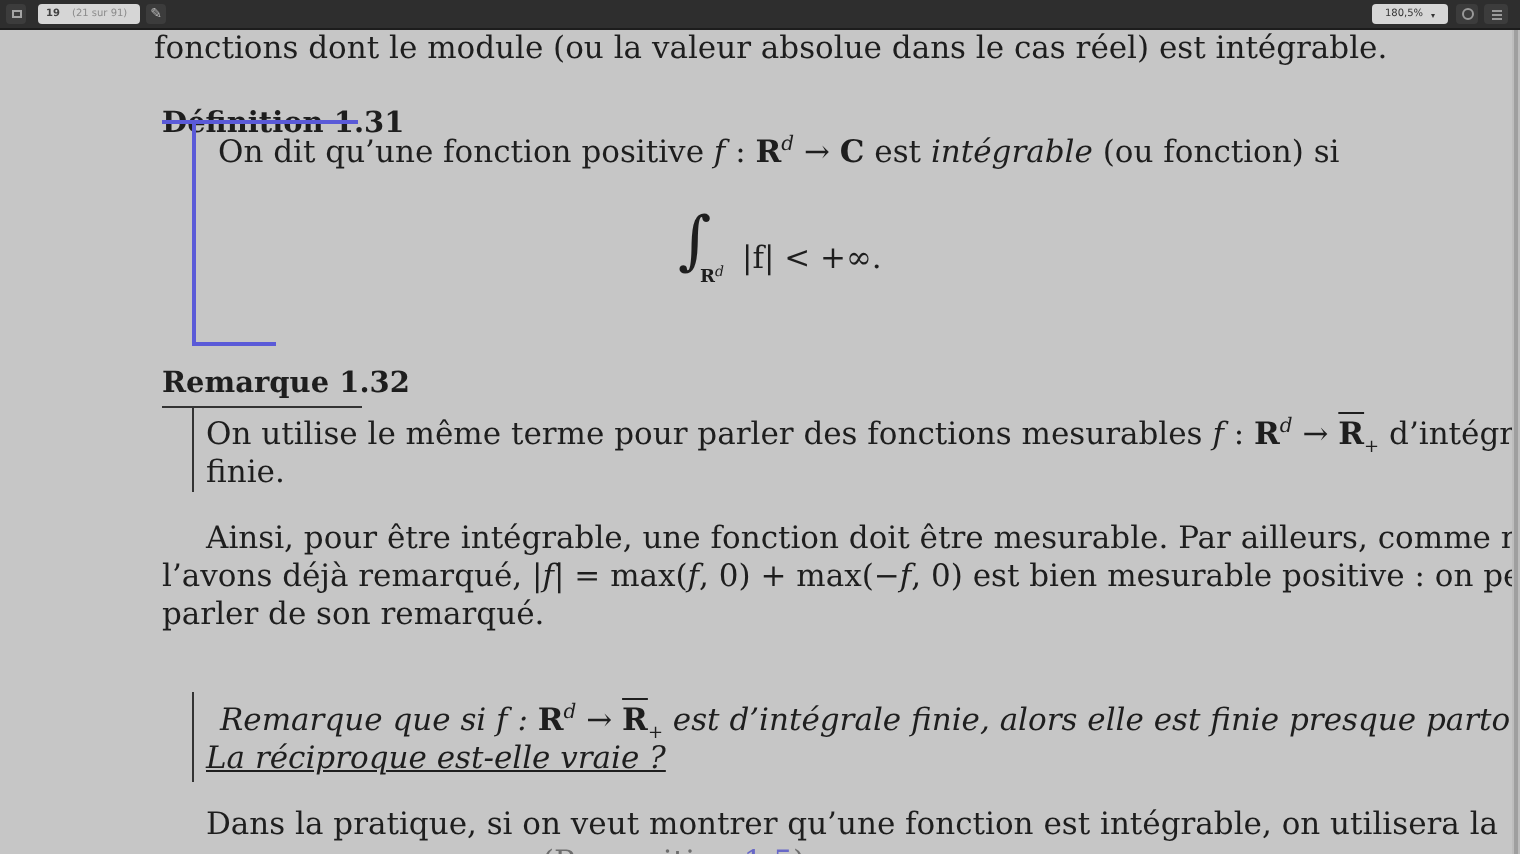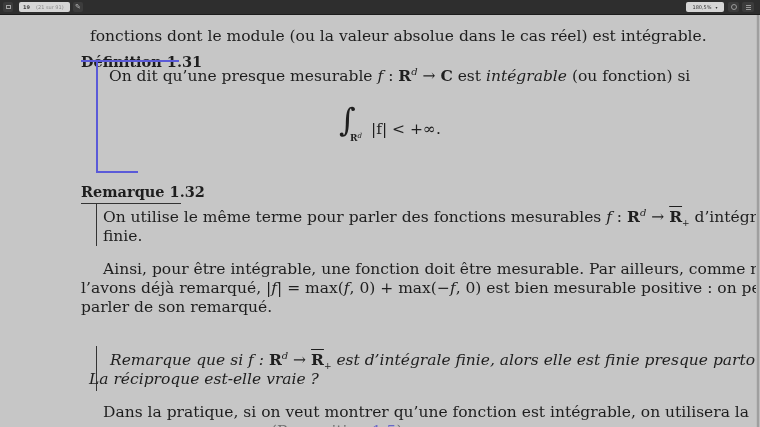--- a/index.html
+++ b/index.html
@@ -113,29 +113,29 @@
     <div class="glyph">
         <span></span>
         <span></span>
         <span></span>
       </div>
   </div>
 </div>
 
 <div class="doc">
 
-  <div class="line" style="left:90px; top:0px;margin-top:12px;">fonctions dont le module (ou la valeur absolue dans le cas réel) est intégrable.</div>
+  <div class="line" style="left:77px; top:0px;">fonctions dont le module (ou la valeur absolue dans le cas réel) est intégrable.</div>
 
   <div class="heading" style="top:38px;">Définition 1.31</div>
   <div class="rule blue" style="left:81px; top:45px; width:98px;"></div>
   <div class="vbar blue" style="left:96px; top:45px; height:112px;"></div>
   <div class="rule blue" style="left:96px; top:156px; width:42px;"></div>
 
   <div class="line" style="left:109px; top:52px;">
-    <span>On dit qu’une presque mesurable </span><span class="it">f</span> : <span class="b">R</span><sup class="it">d</sup> → <span class="b">C</span><span> est </span><span class="it">intégrable</span><span> (ou fonction) si</span>
+    <span>On dit qu’une fonction positive </span><span class="it">f</span> : <span class="b">R</span><sup class="it">d</sup> → <span class="b">C</span><span> est </span><span class="it">intégrable</span><span> (ou fonction) si</span>
   </div>
 
   <div class="integral">∫</div>
   <div class="int-sub">R<span class="it" style="font-weight:normal; font-size:7px; vertical-align:3px;">d</span></div>
   <div class="int-body">|f| &lt; +∞.</div>
 
 
   <div class="heading" style="top:168px;">Remarque 1.32</div>
   <div class="rule" style="left:81px; top:188px; width:100px;"></div>
   <div class="vbar" style="left:96px; top:188px; height:43px;"></div>
@@ -147,21 +147,21 @@
   <div class="line" style="left:103px; top:245px;">Ainsi, pour être intégrable, une fonction doit être mesurable. Par ailleurs, comme nous</div>
   <div class="line" style="left:81px; top:264px;">
     <span>l’avons déjà remarqué, </span>|<span class="it">f</span>| = max(<span class="it">f</span>, 0) + max(−<span class="it">f</span>, 0)<span> est bien mesurable positive : on peut</span>
   </div>
   <div class="line" style="left:81px; top:283px;">parler de son remarqué.</div>
 
   <div class="vbar" style="left:96px; top:331px; height:45px;"></div>
   <div class="line it" style="left:110px; top:336px;">
     <span>Remarque que si </span>f : <span class="b" style="font-style:normal;">R</span><sup>d</sup> <span style="font-style:normal;">→</span> <span class="b overbar" style="font-style:normal;">R</span><sub style="font-style:normal;">+</sub><span> est d’intégrale finie, alors elle est finie presque partout.</span>
   </div>
-  <div class="line it" style="left:89px; top:355px;">La réciproque est-elle vraie ?</div>
+  <div class="line it" style="left:103px; top:355px;text-decoration:underline;">La réciproque est-elle vraie ?</div>
 
   <div class="line" style="left:103px; top:388px;">Dans la pratique, si on veut montrer qu’une fonction est intégrable, on utilisera la</div>
   <div class="line" style="left:81px; top:407px; color:#333;">
     <span style="visibility:hidden">théorème de l’intégrale </span><span style="opacity:.6">(Proposition </span><span class="link" style="opacity:.6">1.5</span><span style="opacity:.6">) …</span>
   </div>
 </div>
 
 <div class="scrollbar">
   <div class="thumb"></div>
 </div>

